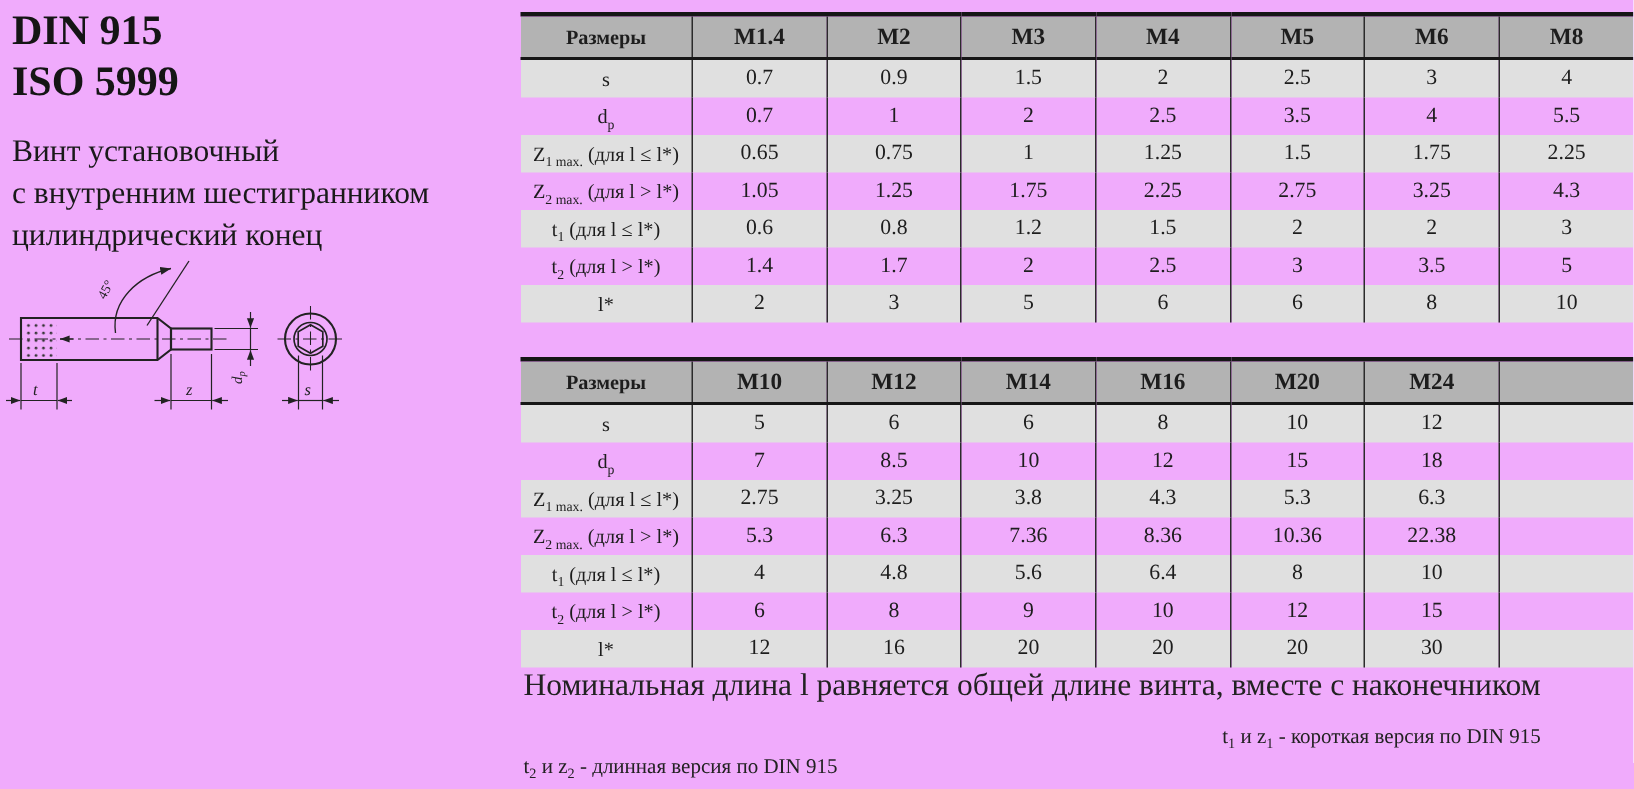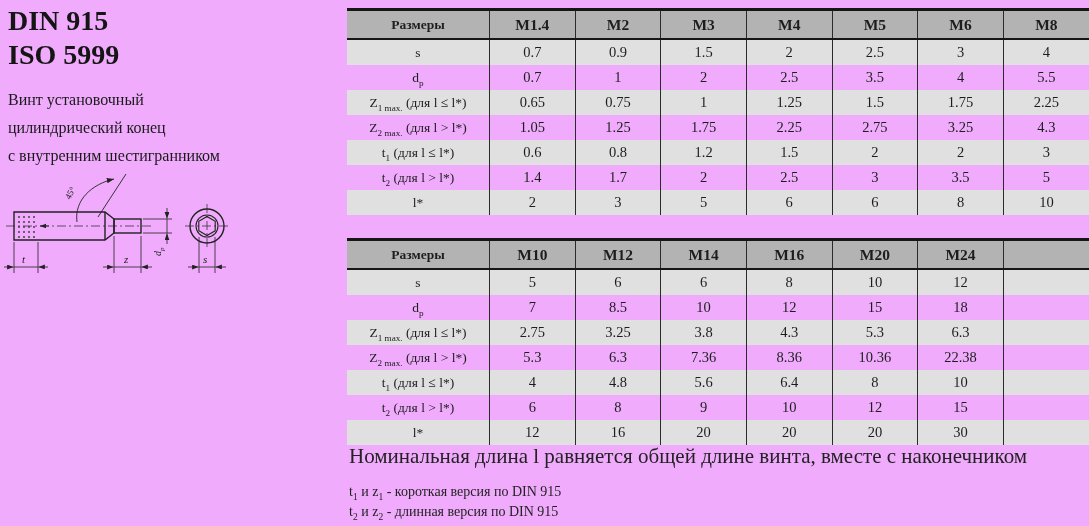--- a/index.html
+++ b/index.html
@@ -1,56 +1,56 @@
 <!DOCTYPE html>
 <html style="--header-bg: #b3b3b3; --alt-bg: #e0e0e0;"><head>
 <meta charset="utf-8">
 <style>
   html,body{margin:0;padding:0;background:#fff;}
   .sheet{position:relative;width:1089px;height:526px;background:#f0abfc;overflow:hidden;
          font-family:Liberation Serif, serif;color:#1d1d1d;}
 
   
   .titles{position:absolute;left:8px;top:4px;font-weight:bold;font-size:28px;line-height:34px;color:#151515;}
-  .desc{position:absolute;left:8px;top:86px;font-size:16px;line-height:28px;color:#1a1a1a;}
+  .desc{position:absolute;left:8px;top:86px;font-size:21px;line-height:28px;color:#1a1a1a;}
   .drawing{position:absolute;left:2px;top:170px;}
 
   
   table.tbl{position:absolute;left:347px;width:742px;border-collapse:collapse;table-layout:fixed;}
   .tbl1{top:8px;}
   .tbl2{top:238px;}
   .tbl th,.tbl td{text-align:center;padding:0;height:25px;font-size:14.5px;font-weight:normal;
                   overflow:hidden;white-space:nowrap;}
   .tbl thead th{background:var(--header-bg,#b3b3b3);font-weight:bold;font-size:15.5px;height:27px;
                 border-top:3px solid #161616;border-bottom:2px solid #161616;}
   .tbl th + th,.tbl td + td{border-left:1.2px solid #2b2b2b;}
   .tbl tr.alt{background:var(--alt-bg,#e0e0e0);}
-  .tbl .rowlabel{width:142px;font-size:13.5px;}
+  .tbl .rowlabel{width:114px;font-size:13.5px;}
   sub{font-size:0.68em;line-height:0;}
 
   
   .notes{position:absolute;left:349px;top:444px;color:#222;}
   .notes .n1{margin:0 0 15px 0;font-size:21px;}
-  .notes .n2{margin:0 0 4px 0;font-size:14px;}
+  .notes .n2{margin:0 0 4px 0;font-size:14px;text-align:right;}
   .notes .n3{margin:0;font-size:14px;}
 </style>
 </head>
 <body>
 
 <div class="sheet">
 
   <div class="titles">
     <div>DIN 915</div>
     <div>ISO 5999</div>
   </div>
 
   <div class="desc">
     <div>Винт установочный</div>
+    <div>с внутренним шестигранником</div>
     <div>цилиндрический конец</div>
-    <div>с внутренним шестигранником</div>
   </div>
 
   <svg class="drawing" width="250" height="120" viewBox="0 0 250 120">
     <defs>
       <marker id="ah" orient="auto" markerWidth="9" markerHeight="8" refX="8" refY="3">
         <path d="M0 0 L8 3 L0 6 Z" fill="#222"></path>
       </marker>
       <pattern id="dots" width="5" height="5" patternUnits="userSpaceOnUse">
         <circle cx="2" cy="2" r="0.9" fill="#333"></circle>
       </pattern>

